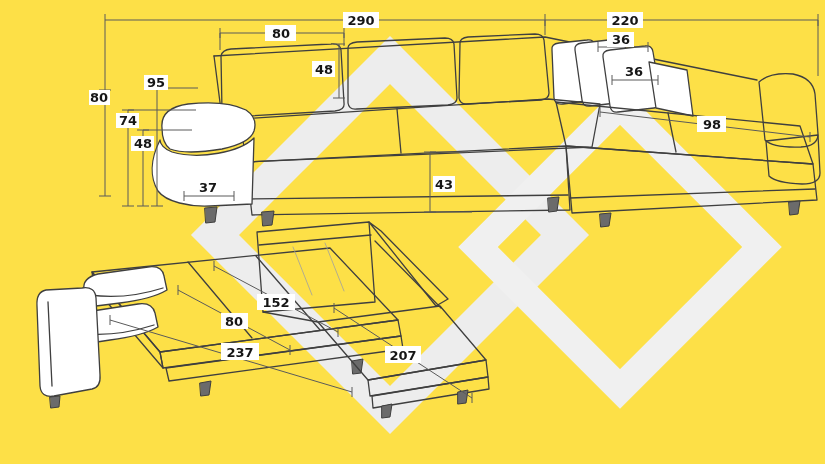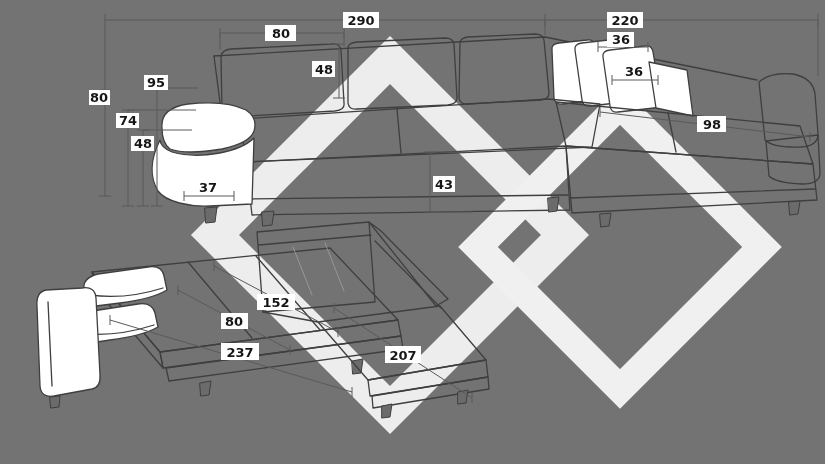--- a/index.html
+++ b/index.html
@@ -1,17 +1,17 @@
 <!DOCTYPE html>
 <html><head>
 <meta charset="utf-8">
 <style>
   html,body{margin:0;padding:0;background:#ffffff;}
   body{width:825px;height:464px;overflow:hidden;font-family:"DejaVu Sans",sans-serif;}
-  #stage{position:relative;width:825px;height:464px;background:#737373;}
+  #stage{position:relative;width:825px;height:464px;background:#fde047;}
   svg{display:block;}
   .draw path,.draw line{stroke:#3f3f3f;stroke-width:1.3;fill:none;stroke-linejoin:round;stroke-linecap:round;}
   .draw path.white{fill:#ffffff;}
   .draw path.leg{fill:#6b6b6b;stroke:#3f3f3f;stroke-width:1;}
   .draw path.hatch{stroke:#a0a0a0;stroke-width:.8;}
   .dims line,.dims path{stroke:#5a5a5a;stroke-width:1;fill:none;}
   .dims rect{fill:#ffffff;stroke:none;}
   .dims text{font-family:"DejaVu Sans",sans-serif;font-size:13px;font-weight:bold;fill:#161616;text-anchor:middle;}
   .wm path{fill:none;}
 </style>

